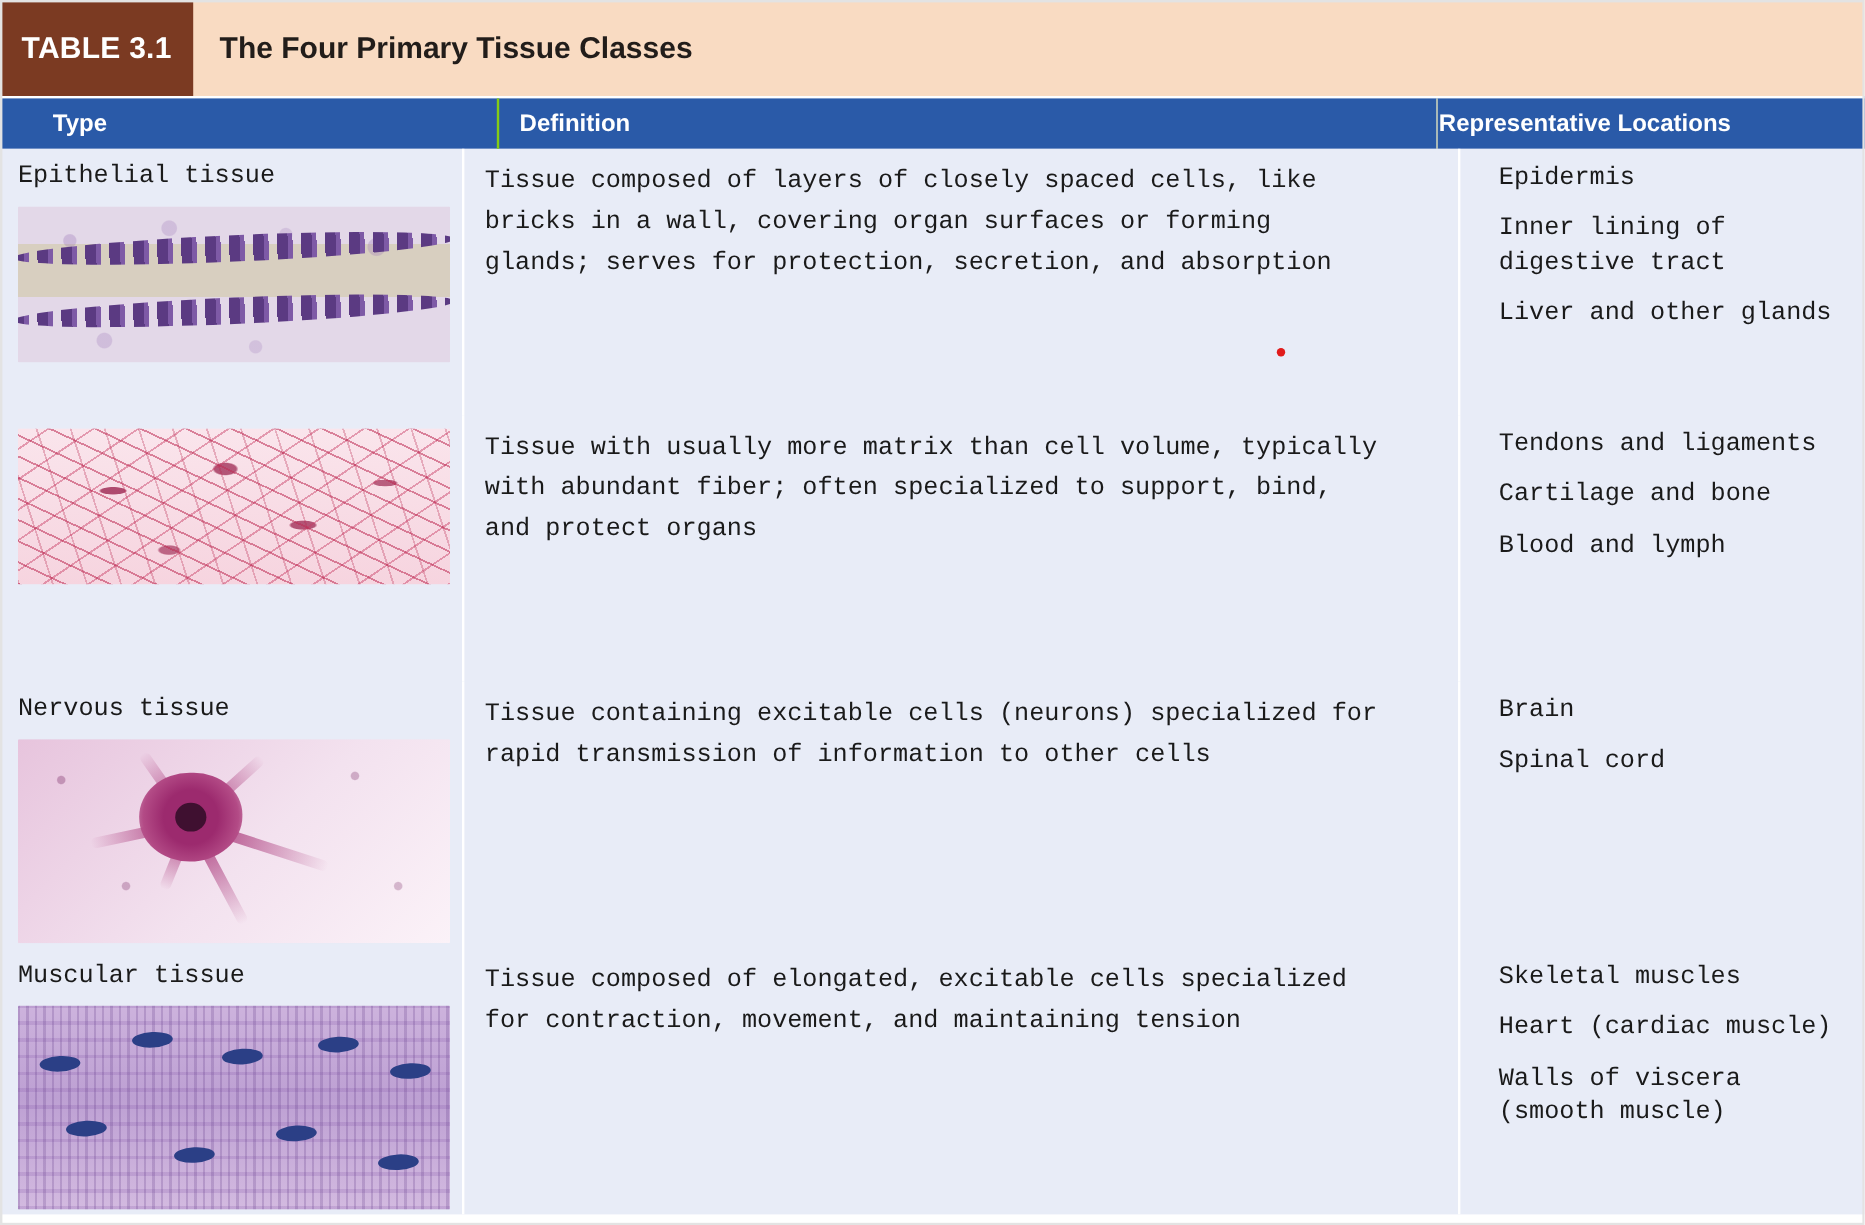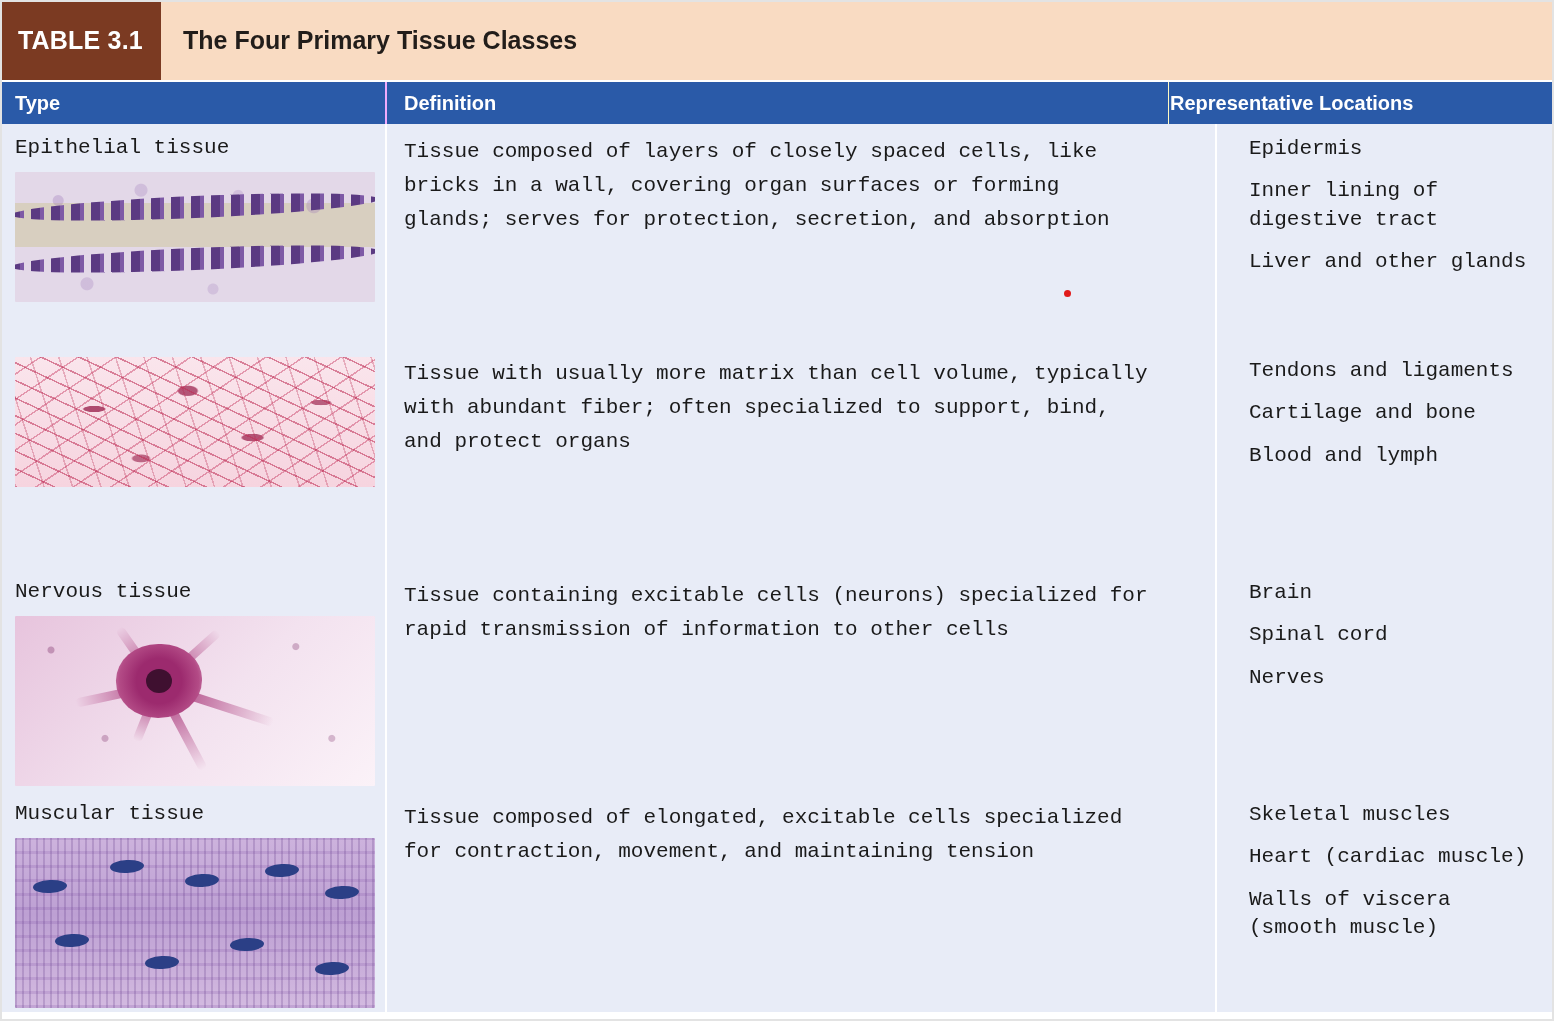--- a/index.html
+++ b/index.html
@@ -57,22 +57,22 @@
     border-top: 2px solid #ffffff;
   }
   .header-cell {
     display: flex;
     align-items: center;
     font-size: 20px;
     font-weight: bold;
     padding-left: 15px;
     box-sizing: border-box;
   }
-  .col-type    { width: 385px; flex: 0 0 385px; }
-  .col-def     { width: 783px; flex: 0 0 783px; border-left: 2px solid #f0abfc; padding-left: 17px; }
+  .col-type    { width: 385px; flex: 0 0 385px; margin-left: 29px; }
+  .col-def     { width: 783px; flex: 0 0 783px; border-left: 2px solid #84cc16; padding-left: 17px; }
   .col-loc     { flex: 1 1 auto; border-left: 1px solid #fef9c3; padding-left: 1px; }
 
   
   .body-rows {
     background: #e8ecf7;
   }
   .row {
     display: flex;
     align-items: stretch;
     min-height: 222px;
@@ -288,21 +288,20 @@
           <div class="nucleus"></div>
         </div>
       </div>
       <div class="cell def">
         <div class="def-text">Tissue containing excitable cells (neurons) specialized for rapid transmission of information to other cells</div>
       </div>
       <div class="cell loc">
         <ul class="loc-list">
           <li>Brain</li>
           <li>Spinal cord</li>
-          <li>Nerves</li>
         </ul>
       </div>
     </div>
 
     <div class="row">
       <div class="cell type">
         <div class="type-label">Muscular tissue</div>
         <div class="micro micro-muscular tall">
           <div class="mn" style="left:18px; top:42px;"></div>
           <div class="mn" style="left:95px; top:22px;"></div>

